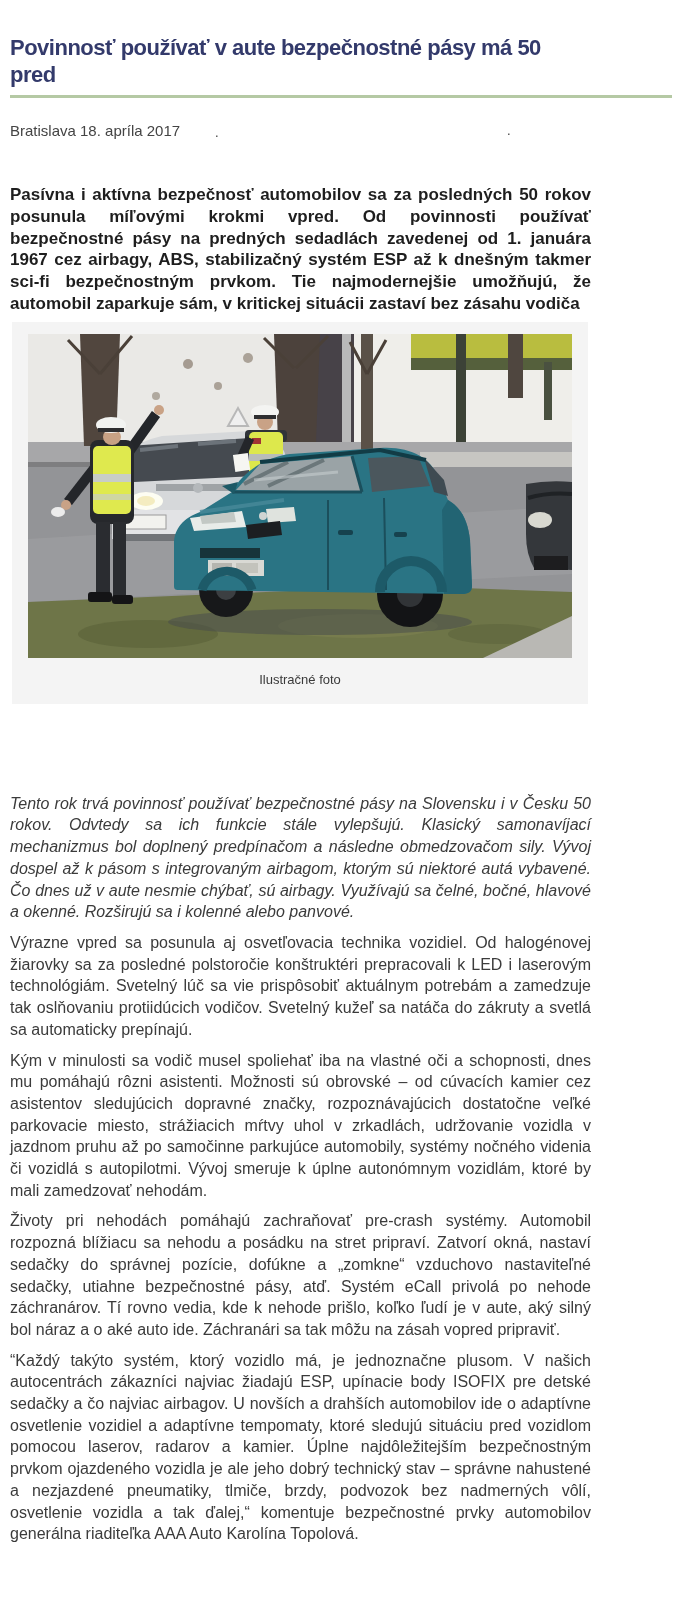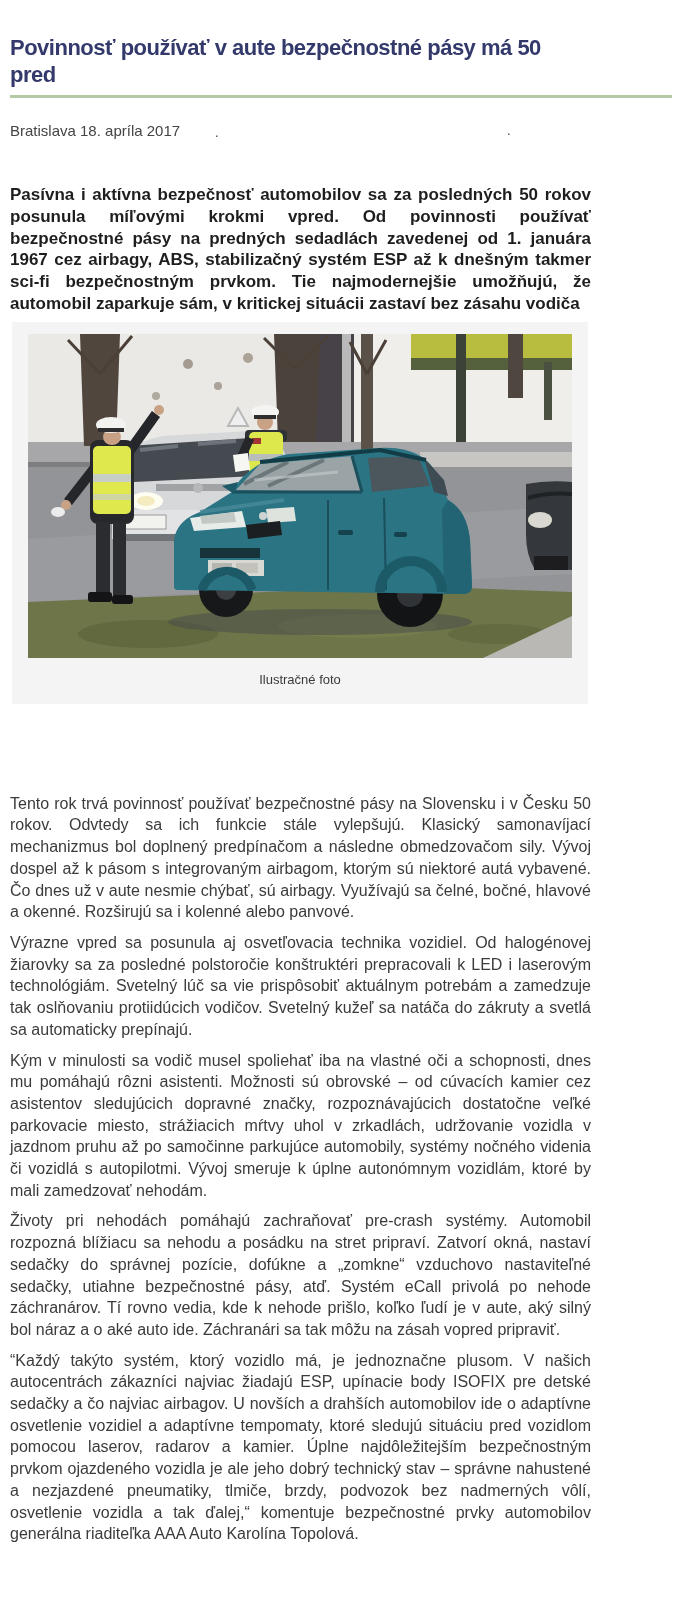--- a/index.html
+++ b/index.html
@@ -71,21 +71,21 @@
     color: #3a3a3a;
   }
   p.body {
     width: 581px;
     font-size: 16px;
     line-height: 21.7px;
     text-align: justify;
     color: var(--body-color, #3b3b3b);
     margin: 9px 0 0 0;
   }
-  p.body.first { margin-top: 89px; }
+  p.body.first { margin-top: 89px; font-style: italic; }
 </style>
 </head>
 <body>
 
 <div class="page">
 
   <h1 class="title">
     <span class="tl">Povinnosť používať v aute bezpečnostné pásy má 50</span>
     <span class="tl">pred</span>
   </h1>

